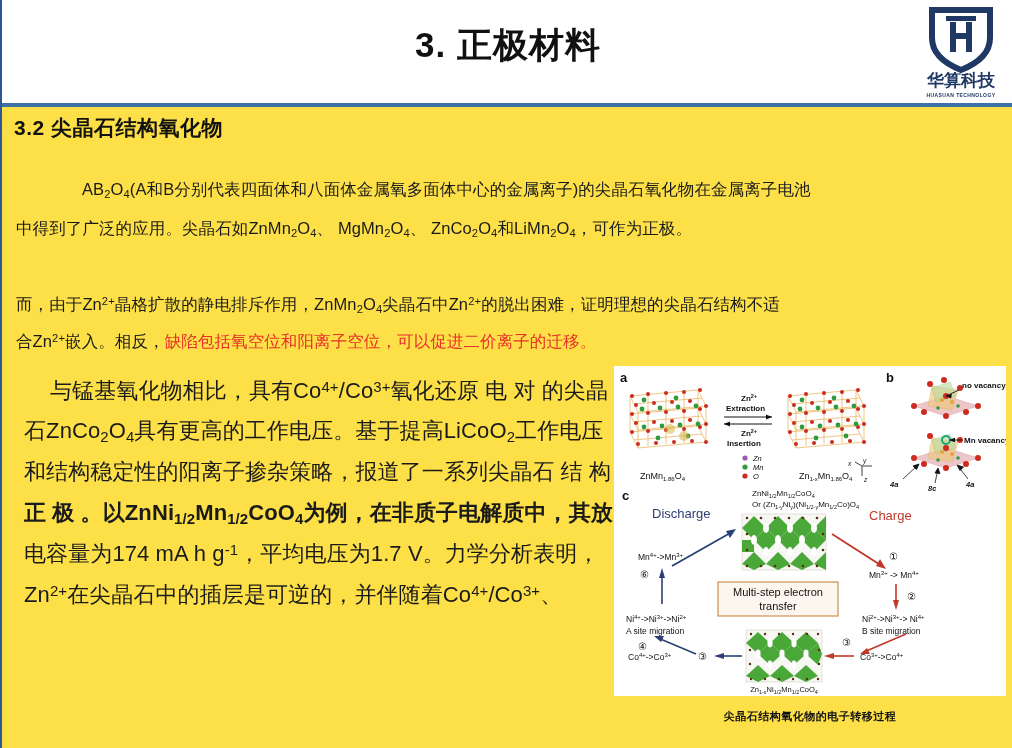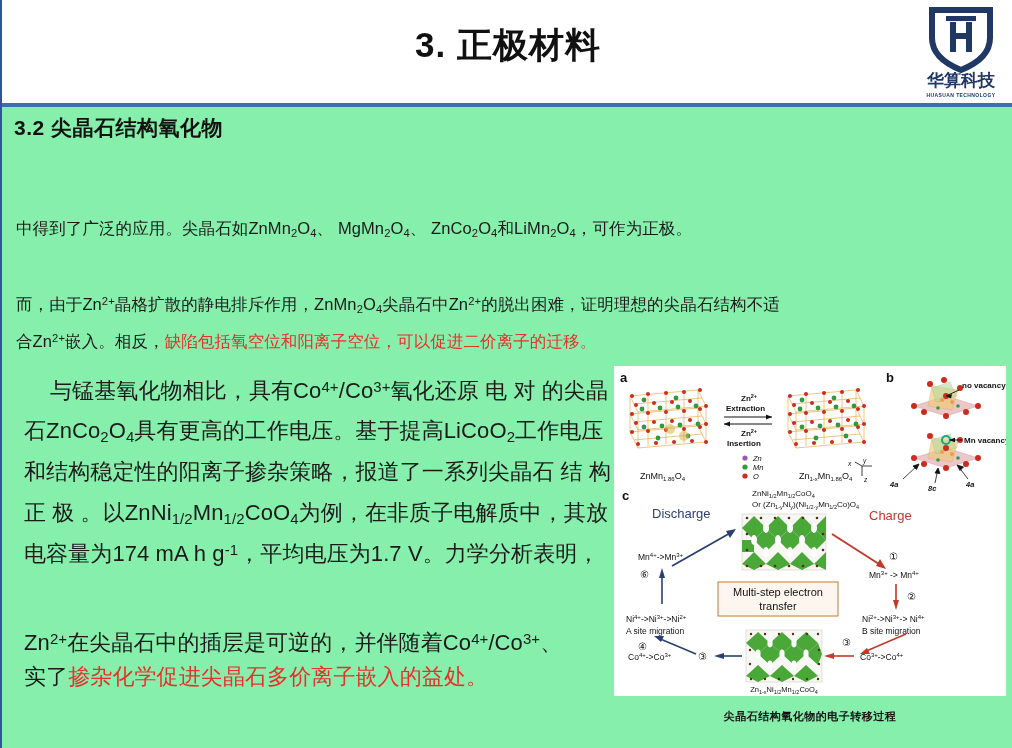--- a/index.html
+++ b/index.html
@@ -7,21 +7,21 @@
     padding: 0;
     background: #ffffff;
   }
   body {
     font-family: "Liberation Sans", "DejaVu Sans", sans-serif;
   }
   #slide {
     position: relative;
     width: 1012px;
     height: 748px;
-    background: #86efac;
+    background: #fde047;
     overflow: hidden;
     box-sizing: border-box;
     border-left: 2px solid #2f5597;
   }
 
   
   .header {
     position: absolute;
     left: 0; top: 0;
     width: 1012px;
@@ -115,23 +115,23 @@
     color: #1a1a1a;
     font-size: 22px;
     line-height: 1;
     white-space: nowrap;
     letter-spacing: 0.1px;
     text-align: right;
   }
   #q1 { left: 48px; top: 380px; }
   #q2 { left: 22px; top: 420px; }
   #q3 { left: 22px; top: 461px; }
-  #q4 { left: 22px; top: 502px; }
+  #q4 { left: 22px; top: 502px; font-weight: bold; }
   #q5 { left: 22px; top: 543px; }
-  #q6 { left: 22px; top: 584px; margin-top: 48px; }
+  #q6 { left: 22px; top: 584px; }
   #q7 { left: 22px; top: 625px; }
   #q8 { left: 22px; top: 666px; }
 
   
   .figure {
     position: absolute;
     left: 612px;
     top: 366px;
     width: 392px;
     height: 330px;
@@ -168,32 +168,32 @@
       </svg>
       <div class="logo-cn">华算科技</div>
       <div class="logo-caption">HUASUAN TECHNOLOGY</div>
     </div>
 
     <div class="header-rule"></div>
   </div>
 
   <div class="section-heading">3.2 尖晶石结构氧化物</div>
 
+  <div class="para" id="p1l1">AB<sub>2</sub>O<sub>4</sub>(A和B分别代表四面体和八面体金属氧多面体中心的金属离子)的尖晶石氧化物在金属离子电池</div>
   <div class="para" id="p1l2">中得到了广泛的应用。尖晶石如ZnMn<sub>2</sub>O<sub>4</sub>、 MgMn<sub>2</sub>O<sub>4</sub>、 ZnCo<sub>2</sub>O<sub>4</sub>和LiMn<sub>2</sub>O<sub>4</sub>，可作为正极。</div>
 
   <div class="para" id="p2l2">而，由于Zn<sup>2+</sup>晶格扩散的静电排斥作用，ZnMn<sub>2</sub>O<sub>4</sub>尖晶石中Zn<sup>2+</sup>的脱出困难，证明理想的尖晶石结构不适</div>
   <div class="para" id="p2l3">合Zn<sup>2+</sup>嵌入。相反，<span class="red-inline">缺陷包括氧空位和阳离子空位，可以促进二价离子的迁移。</span></div>
 
   <div class="paraL" id="q1">与锰基氧化物相比，具有Co<sup>4+</sup>/Co<sup>3+</sup>氧化还原 电 对 的尖晶</div>
   <div class="paraL" id="q2">石ZnCo<sub>2</sub>O<sub>4</sub>具有更高的工作电压。基于提高LiCoO<sub>2</sub>工作电压</div>
   <div class="paraL" id="q3">和结构稳定性的阳离子掺杂策略，报道了一系列尖晶石 结 构</div>
   <div class="paraL" id="q4">正 极 。以ZnNi<sub>1/2</sub>Mn<sub>1/2</sub>CoO<sub>4</sub>为例，在非质子电解质中，其放</div>
   <div class="paraL" id="q5">电容量为174 mA h g<sup>-1</sup>，平均电压为1.7 V。力学分析表明，</div>
   <div class="paraL" id="q6">Zn<sup>2+</sup>在尖晶石中的插层是可逆的，并伴随着Co<sup>4+</sup>/Co<sup>3+</sup>、</div>
-  <div class="paraL" id="q8">实了<span class="red-inline">掺杂化学促进尖晶石多价离子嵌入的益处。</span></div>
 
   <div class="figure">
     <svg class="fig-svg" width="392" height="330" viewBox="0 0 392 330">
 
       <text x="6" y="16" font-family="'Liberation Sans',sans-serif" font-size="13" font-weight="bold" fill="#111">a</text>
 
       <g>
         <g stroke="#e8a33d" stroke-width="0.7" fill="none" opacity="0.9">
           <path d="M16 30 L84 24 L92 40 L24 46 Z"></path>
           <path d="M16 48 L84 42 L92 58 L24 64 Z"></path>

